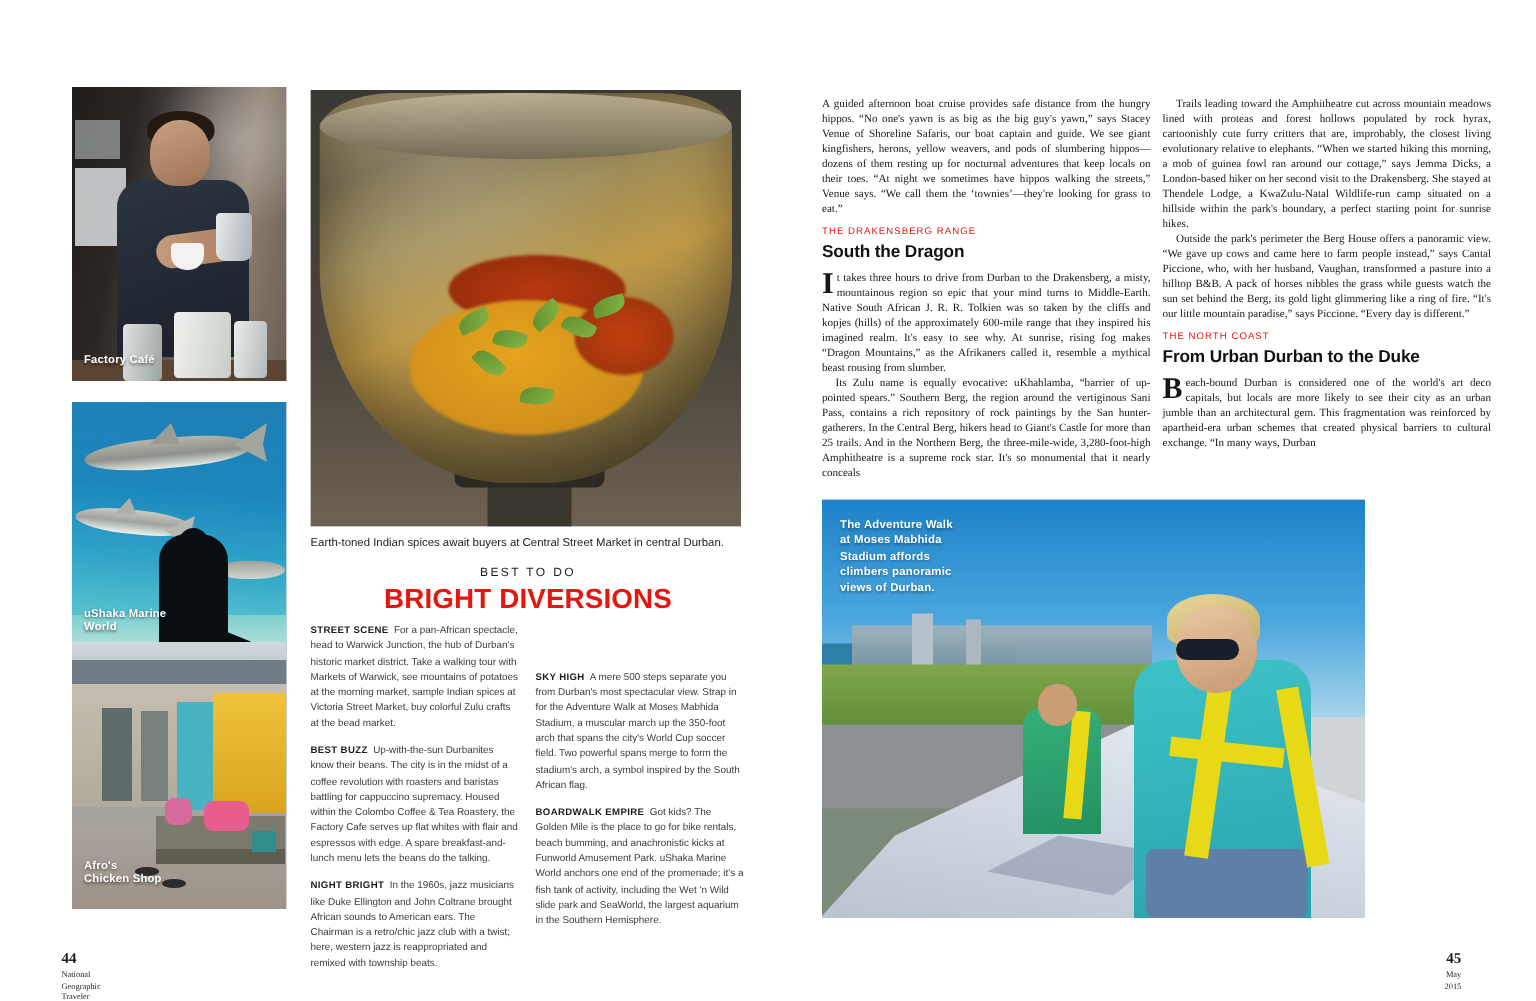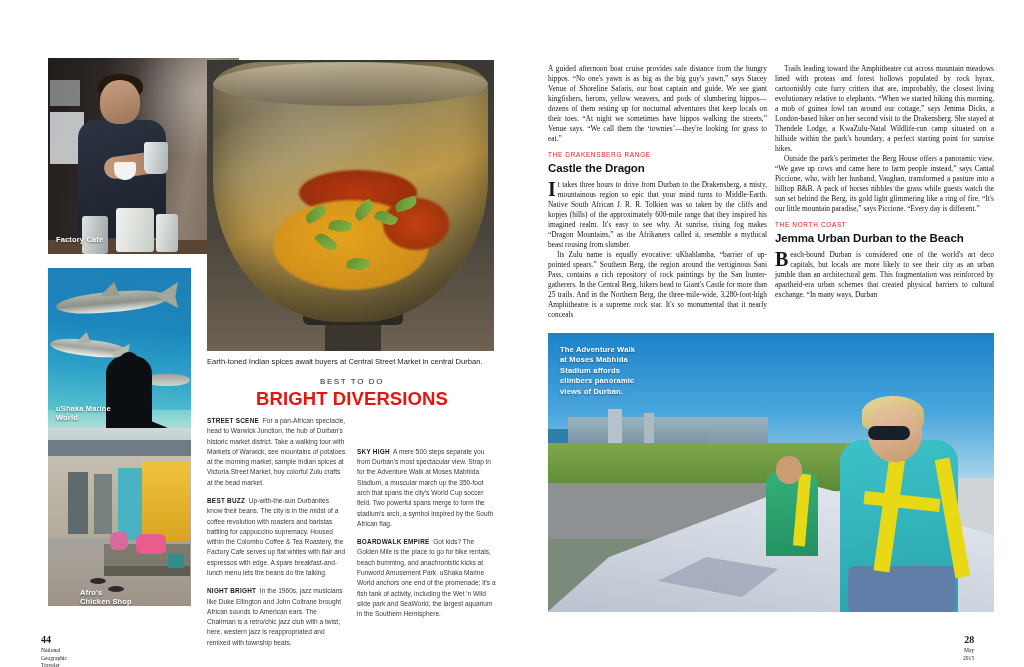--- a/index.html
+++ b/index.html
@@ -6,21 +6,21 @@
   body{width:1024px;height:667px;overflow:hidden;font-family:"Liberation Sans",sans-serif;}
   .spread{position:relative;width:1024px;height:667px;background:#fff;}
 
   
   .photo{position:absolute;overflow:hidden;background:#cfd4d8;}
   .photo .cap{position:absolute;color:#fff;font-family:"Liberation Sans",sans-serif;
     font-weight:bold;line-height:1.22;letter-spacing:.15px;
     text-shadow:0 1px 2px rgba(0,0,0,.55);}
 
   
-  #ph-cafe{left:48px;top:58px;width:143px;height:196px;padding-left:48px;}
+  #ph-cafe{left:48px;top:58px;width:143px;height:196px;}
   #ph-cafe .sky{position:absolute;inset:0;
      background:
        radial-gradient(circle at 78% 18%, rgba(255,255,255,.30), rgba(255,255,255,0) 30%),
        linear-gradient(100deg,#201c1a 0%,#2c2724 26%,#4b4541 44%,#6d625a 58%,#8d7f70 72%,#6b5f54 100%);}
   #ph-cafe .win{position:absolute;left:2px;top:54px;width:34px;height:52px;background:#d9dee0;opacity:.85;}
   #ph-cafe .win2{position:absolute;left:2px;top:22px;width:30px;height:26px;background:#b9c0c2;opacity:.6;}
   #ph-cafe .head{position:absolute;left:52px;top:22px;width:40px;height:44px;border-radius:48% 48% 42% 42%;
      background:linear-gradient(160deg,#caa083,#9d7355);}
   #ph-cafe .hair{position:absolute;left:50px;top:16px;width:45px;height:24px;border-radius:50% 50% 40% 40%;background:#24180f;}
   #ph-cafe .torso{position:absolute;left:30px;top:62px;width:88px;height:118px;border-radius:18px 18px 0 0;
@@ -77,21 +77,21 @@
   #ph-afro .cyan{position:absolute;left:70px;top:40px;width:26px;height:72px;background:#49b3c4;}
   #ph-afro .door{position:absolute;left:20px;top:44px;width:20px;height:62px;background:#5f6a6d;}
   #ph-afro .door2{position:absolute;left:46px;top:46px;width:18px;height:60px;background:#76817f;}
   #ph-afro .bench{position:absolute;left:56px;top:116px;width:86px;height:26px;background:#7c7a6c;}
   #ph-afro .bench2{position:absolute;left:56px;top:138px;width:86px;height:10px;background:#5f5d52;}
   #ph-afro .pink{position:absolute;left:88px;top:106px;width:30px;height:20px;border-radius:6px;background:#e85d8d;}
   #ph-afro .p2{position:absolute;left:62px;top:104px;width:18px;height:18px;border-radius:6px;background:#d66a9c;}
   #ph-afro .teal{position:absolute;left:120px;top:126px;width:16px;height:14px;background:#2f8f8a;}
   #ph-afro .sh1{position:absolute;left:42px;top:150px;width:16px;height:6px;border-radius:50%;background:#2b2b2b;}
   #ph-afro .sh2{position:absolute;left:60px;top:158px;width:16px;height:6px;border-radius:50%;background:#2b2b2b;}
-  #ph-afro .cap{left:8px;bottom:0;font-size:7.5px;margin-left:24px;}
+  #ph-afro .cap{left:8px;bottom:16px;font-size:7.5px;}
 
   
   #ph-spice{left:207px;top:60px;width:287px;height:291px;}
   #ph-spice .bg{position:absolute;inset:0;background:linear-gradient(180deg,#3a3833 0%,#4a453c 60%,#6e6252 100%);}
   #ph-spice .bowl{position:absolute;left:6px;top:2px;width:275px;height:260px;
      border-radius:18% 18% 46% 46% / 10% 10% 56% 56%;
      background:
        radial-gradient(ellipse at 30% 12%, rgba(255,255,255,.22), rgba(255,255,255,0) 45%),
        linear-gradient(160deg,#8b7a52 0%,#6e6242 18%,#9d8b57 34%,#c09a48 52%,#8a7440 72%,#5d5336 100%);
      box-shadow:inset 0 -20px 40px rgba(0,0,0,.35);}
@@ -104,21 +104,21 @@
   #ph-spice .red2{position:absolute;left:176px;top:138px;width:66px;height:52px;border-radius:50%;
      background:radial-gradient(ellipse at 50% 50%,#c3400f,#93300c);filter:blur(1px);}
   #ph-spice .leaf{position:absolute;width:22px;height:12px;border-radius:60% 10% 60% 10%;
      background:linear-gradient(120deg,#5e8e2e,#86b544);}
   #ph-spice .base{position:absolute;left:118px;bottom:0;width:56px;height:32px;background:#3b362d;}
   #ph-spice .stand{position:absolute;left:96px;bottom:26px;width:100px;height:20px;border-radius:6px;background:#2c2922;}
   #ph-caption{position:absolute;left:207px;top:357px;width:290px;font-size:7.6px;color:#1a1a1a;
      font-family:"Liberation Sans",sans-serif;line-height:1.35;}
 
   
-  #ph-walk{left:548px;top:333px;width:446px;height:279px;}
+  #ph-walk{left:548px;top:333px;width:362px;height:279px;}
   #ph-walk .sky{position:absolute;left:0;top:0;width:100%;height:52%;
      background:linear-gradient(180deg,#1d82c9 0%,#4aa6dd 55%,#a8d3ea 100%);}
   #ph-walk .sea{position:absolute;left:0;top:96px;width:36%;height:30px;background:#2e7fa8;}
   #ph-walk .city{position:absolute;left:20px;top:84px;width:200px;height:28px;
      background:linear-gradient(180deg,#9fb3bd,#7e95a1);opacity:.95;}
   #ph-walk .city2{position:absolute;left:60px;top:76px;width:14px;height:36px;background:#b4c3cb;}
   #ph-walk .city3{position:absolute;left:96px;top:80px;width:10px;height:32px;background:#aab9c2;}
   #ph-walk .green{position:absolute;left:0;top:110px;width:72%;height:48px;
      background:linear-gradient(180deg,#7fa74a,#5c8a36);}
   #ph-walk .lot{position:absolute;left:0;top:150px;width:58%;height:62px;background:#8d9194;}
@@ -283,32 +283,32 @@
     <div class="num">44</div>
     <div class="mag" style="white-space:pre-line">National
 Geographic
 Traveler</div>
   </div>
 
   <div class="bodycol" id="rc1">
     <p class="noind">A guided afternoon boat cruise provides safe distance from the hungry hippos. “No one's yawn is as big as the big guy's yawn,” says Stacey Venue of Shoreline Safaris, our boat captain and guide. We see giant kingfishers, herons, yellow weavers, and pods of slumbering hippos—dozens of them resting up for nocturnal adventures that keep locals on their toes. “At night we sometimes have hippos walking the streets,” Venue says. “We call them the ‘townies’—they're looking for grass to eat.”</p>
     <div class="secthead">
       <div class="kick">THE DRAKENSBERG RANGE</div>
-      <div class="ttl">Castle the Dragon</div>
+      <div class="ttl">South the Dragon</div>
     </div>
     <p class="noind"><span class="dropcap">I</span><span>t takes three hours to drive from Durban to the Drakensberg, a misty, mountainous region so epic that your mind turns to Middle-Earth. Native South African J. R. R. Tolkien was so taken by the cliffs and kopjes (hills) of the approximately 600-mile range that they inspired his imagined realm. It's easy to see why. At sunrise, rising fog makes “Dragon Mountains,” as the Afrikaners called it, resemble a mythical beast rousing from slumber.</span></p>
     <p>Its Zulu name is equally evocative: uKhahlamba, “barrier of up-pointed spears.” Southern Berg, the region around the vertiginous Sani Pass, contains a rich repository of rock paintings by the San hunter-gatherers. In the Central Berg, hikers head to Giant's Castle for more than 25 trails. And in the Northern Berg, the three-mile-wide, 3,280-foot-high Amphitheatre is a supreme rock star. It's so monumental that it nearly conceals</p>
   </div>
 
   <div class="bodycol" id="rc2">
     <p>Trails leading toward the Amphitheatre cut across mountain meadows lined with proteas and forest hollows populated by rock hyrax, cartoonishly cute furry critters that are, improbably, the closest living evolutionary relative to elephants. “When we started hiking this morning, a mob of guinea fowl ran around our cottage,” says Jemma Dicks, a London-based hiker on her second visit to the Drakensberg. She stayed at Thendele Lodge, a KwaZulu-Natal Wildlife-run camp situated on a hillside within the park's boundary, a perfect starting point for sunrise hikes.</p>
     <p>Outside the park's perimeter the Berg House offers a panoramic view. “We gave up cows and came here to farm people instead,” says Cantal Piccione, who, with her husband, Vaughan, transformed a pasture into a hilltop B&amp;B. A pack of horses nibbles the grass while guests watch the sun set behind the Berg, its gold light glimmering like a ring of fire. “It's our little mountain paradise,” says Piccione. “Every day is different.”</p>
     <div class="secthead">
       <div class="kick">THE NORTH COAST</div>
-      <div class="ttl">Jemma Urban Durban to the Beach</div>
+      <div class="ttl">From Urban Durban to the Duke</div>
     </div>
     <p class="noind"><span class="dropcap">B</span><span>each-bound Durban is considered one of the world's art deco capitals, but locals are more likely to see their city as an urban jumble than an architectural gem. This fragmentation was reinforced by apartheid-era urban schemes that created physical barriers to cultural exchange. “In many ways, Durban</span></p>
   </div>
 
   <div class="photo" id="ph-walk">
     <div class="sky"></div>
     <div class="sea"></div>
     <div class="city"></div>
     <div class="city2"></div>
     <div class="city3"></div>
@@ -330,18 +330,18 @@
     <div class="w-head"></div>
     <div class="w-glass"></div>
     <div class="cap" style="white-space:pre-line">The Adventure Walk
 at Moses Mabhida
 Stadium affords
 climbers panoramic
 views of Durban.</div>
   </div>
 
   <div class="folio" id="folio-r">
-    <div class="num">28</div>
+    <div class="num">45</div>
     <div class="mag" style="white-space:pre-line">May
 2015</div>
   </div>
 
 </div>
 
 </body></html>

